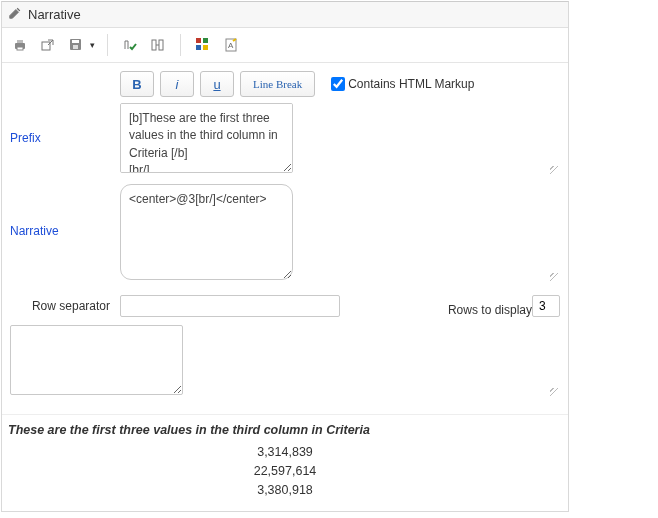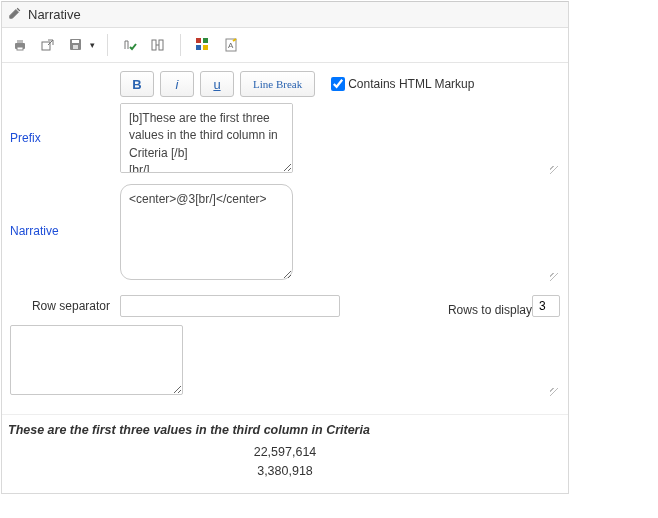--- a/index.html
+++ b/index.html
@@ -266,18 +266,19 @@
       <div style="flex:1;position:relative" class="grip">
         <textarea class="field h-post" style=""></textarea>
       </div>
     </div>
 
   </div>
 
   <div class="preview">
     <div class="bold-line">These are the first three values in the third column in Criteria</div>
     <div class="center-col">
+      <div>3,314,839</div>
       <div>22,597,614</div>
       <div>3,380,918</div>
     </div>
   </div>
 
 </div>
 
 </body></html>

